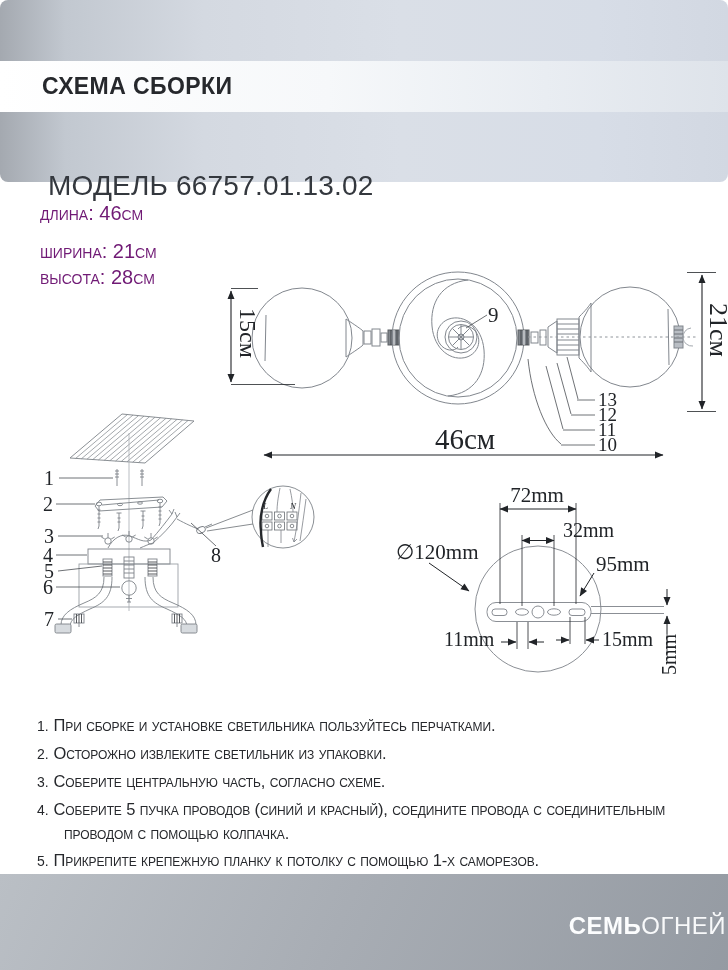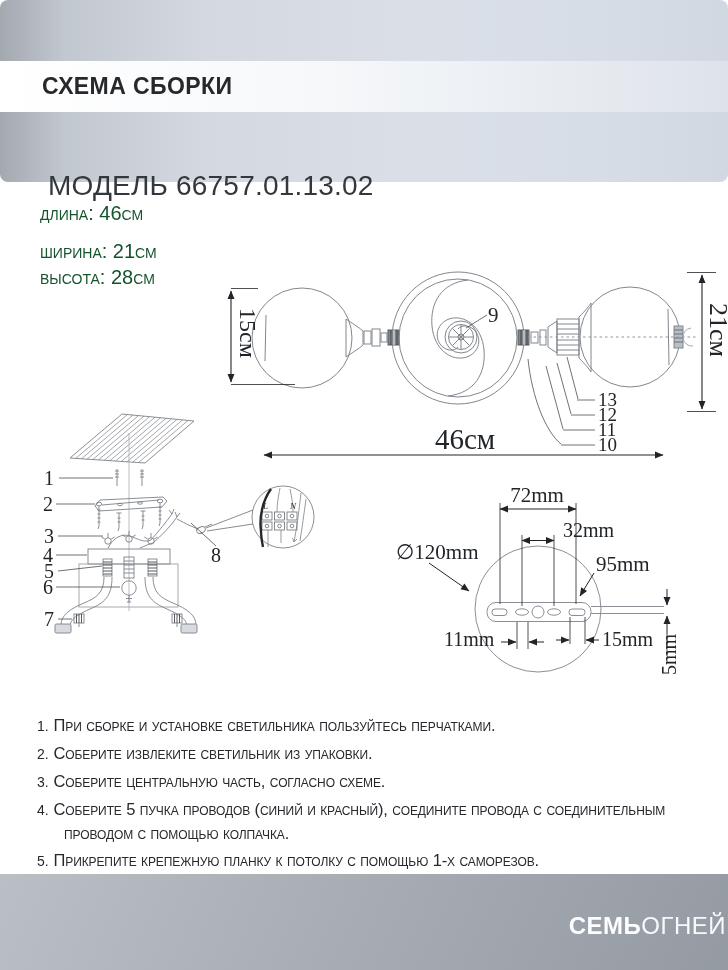--- a/index.html
+++ b/index.html
@@ -7,21 +7,21 @@
         font-family:"Liberation Sans", sans-serif;}
   
   .header{position:absolute;top:0;left:0;width:728px;height:182px;
     background:linear-gradient(90deg,#a4a9b0 0%,#c2c8d0 9%,#d4d9e1 28%,#dadfe7 55%,#d7dde7 82%,#d2d8e2 100%);border-radius:8px;}
   .title-band{position:absolute;top:61px;left:0;width:100%;height:51px;
     background:linear-gradient(90deg,#ffffff 0%,#f6f8fa 45%,#e9edf2 75%,#dee3ea 100%);}
   .page-title{position:absolute;left:42px;top:0;line-height:51px;font-size:23px;font-weight:700;
     letter-spacing:.4px;color:#26282c;}
   
   .model-name{position:absolute;left:40px;top:170px;font-size:28px;color:#34383e;letter-spacing:.2px;margin-left:8px;}
-  .model-dim{position:absolute;left:40px;font-variant:small-caps;font-size:20px;color:#14532d;}
+  .model-dim{position:absolute;left:40px;font-variant:small-caps;font-size:20px;color:#701a75;}
   .dim1{top:202px}.dim2{top:240px}.dim3{top:266px}
   
   .diagram{position:absolute;left:0;top:255px;}
   .diagram text{font-family:"Liberation Serif", serif;fill:#212428;stroke:none;}
   
   .instructions{position:absolute;left:20px;top:697px;width:700px;color:#26282c;list-style:none;margin:17px;padding:0;}
   .instr-item{font-variant:small-caps;font-size:16.5px;line-height:22.5px;margin-bottom:4.5px;
     padding-left:27px;text-indent:-27px;letter-spacing:-0.1px;}
   .instr-num{font-variant:normal;font-size:14px;padding-right:5px;}
   
@@ -275,21 +275,21 @@
     <text x="563" y="537" font-size="20">32mm</text>
     <text x="596" y="571" font-size="21">95mm</text>
     <text x="396" y="559" font-size="21">∅120mm</text>
     <text x="444" y="646" font-size="20">11mm</text>
     <text x="602" y="646" font-size="20">15mm</text>
     <text transform="translate(676,675) rotate(-90)" font-size="20">5mm</text>
   </svg>
 
   <ol class="instructions">
     <li class="instr-item"><span class="instr-num">1.</span><span>При сборке и установке светильника пользуйтесь перчатками.</span></li>
-    <li class="instr-item"><span class="instr-num">2.</span><span>Соберите извлеките светильник из упаковки.</span></li>
+    <li class="instr-item"><span class="instr-num">2.</span><span>Осторожно извлеките светильник из упаковки.</span></li>
     <li class="instr-item"><span class="instr-num">3.</span><span>Соберите центральную часть, согласно схеме.</span></li>
     <li class="instr-item"><span class="instr-num">4.</span><span>Соберите 5 пучка проводов (синий и красный), соедините провода с соединительным проводом с помощью колпачка.</span></li>
     <li class="instr-item"><span class="instr-num">5.</span><span>Прикрепите крепежную планку к потолку с помощью 1-х саморезов.</span></li>
   </ol>
 
   <div class="footer">
     <div class="brand"><span class="brand-bold">СЕМЬ</span><span class="brand-light">ОГНЕЙ</span></div>
   </div>
 
 </div>

